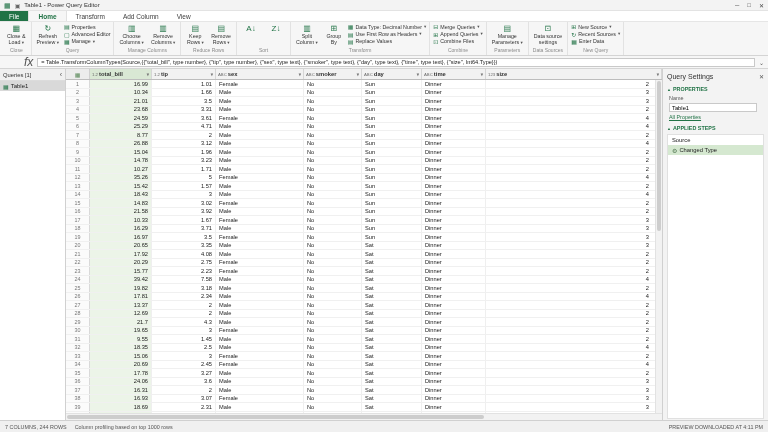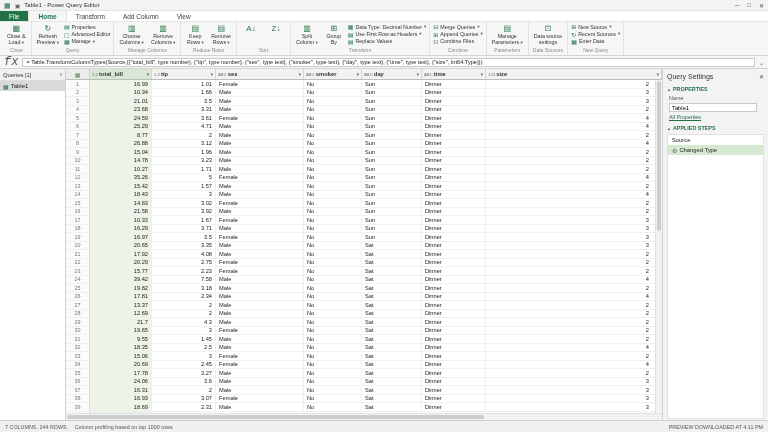--- a/index.html
+++ b/index.html
@@ -25,21 +25,21 @@
   .group-label{font-size:5px;color:#8a8a8a;text-align:center;padding:1px 0 2px;white-space:nowrap;}
   .btn-lg{display:flex;flex-direction:column;align-items:center;font-size:5.3px;color:#333;padding:1px 2px 0;min-width:22px;text-align:center;line-height:1.15;white-space:nowrap;}
   .btn-lg .ico{font-size:8px;line-height:9px;height:9px;color:#217346;}
   .small-stack{display:flex;flex-direction:column;justify-content:space-evenly;}
   .btn-sm{display:flex;align-items:center;gap:2px;font-size:5.3px;color:#333;white-space:nowrap;line-height:1;}
   .btn-sm .ico{font-size:6px;color:#217346;}
   .arr{font-size:4.5px;color:#555;}
 
   
   .formula{height:13px;display:flex;align-items:center;background:#f6f6f6;border-bottom:1px solid #d4d4d4;padding:0 4px;gap:4px;}
-  .fx{font-size:12px;font-style:italic;font-family:Liberation Mono, monospace;color:#555;}
+  .fx{font-size:12px;font-style:italic;font-family:Liberation Sans, sans-serif;color:#555;margin-left:20px;}
   .formula input{flex:1;height:9px;border:1px solid #c9c9c9;background:#fff;font-size:5.6px;padding:0 3px;color:#1b1b1b;font-family:"Liberation Sans",sans-serif;}
   .f-exp{font-size:6px;color:#555;}
 
   
   .main{display:flex;height:351px;}
 
   
   .queries{width:66px;border-right:1px solid #d0d0d0;background:#fff;display:flex;flex-direction:column;}
   .q-head{height:12px;background:#f0f0f0;border-bottom:1px solid #dcdcdc;display:flex;align-items:center;font-size:5.8px;color:#333;padding:0 3px;}
   .q-collapse{margin-left:auto;color:#555;font-size:7px;}

